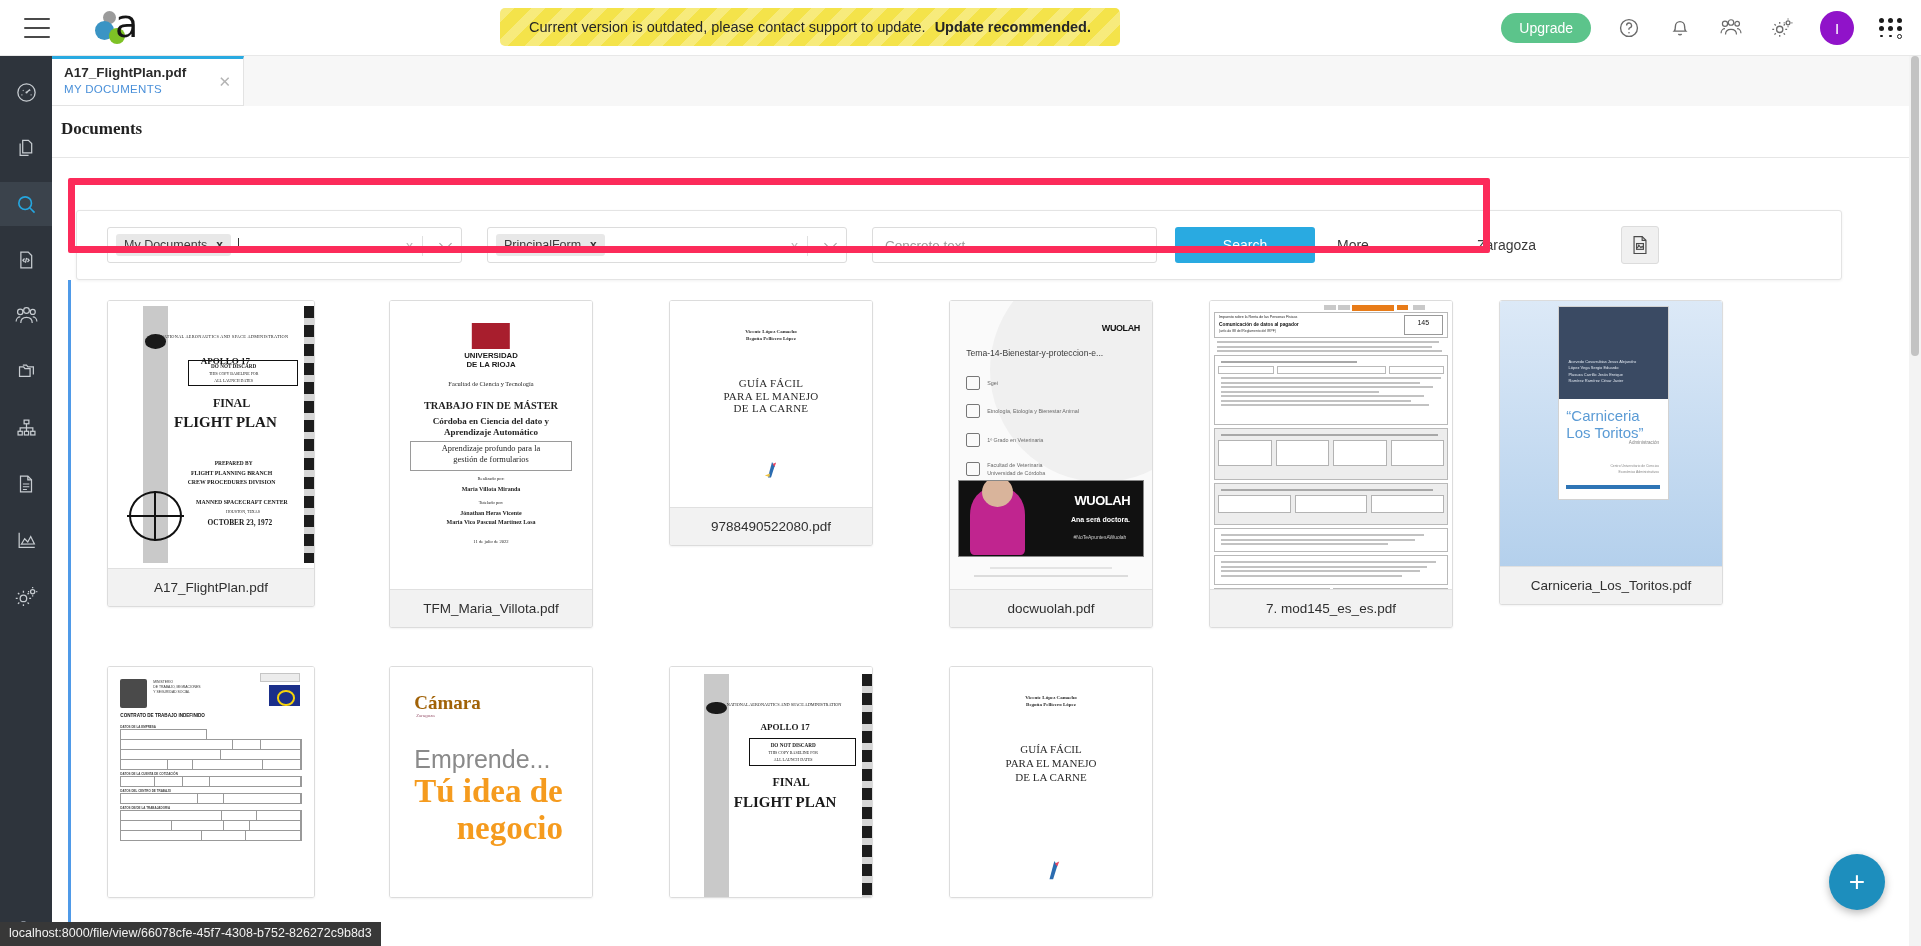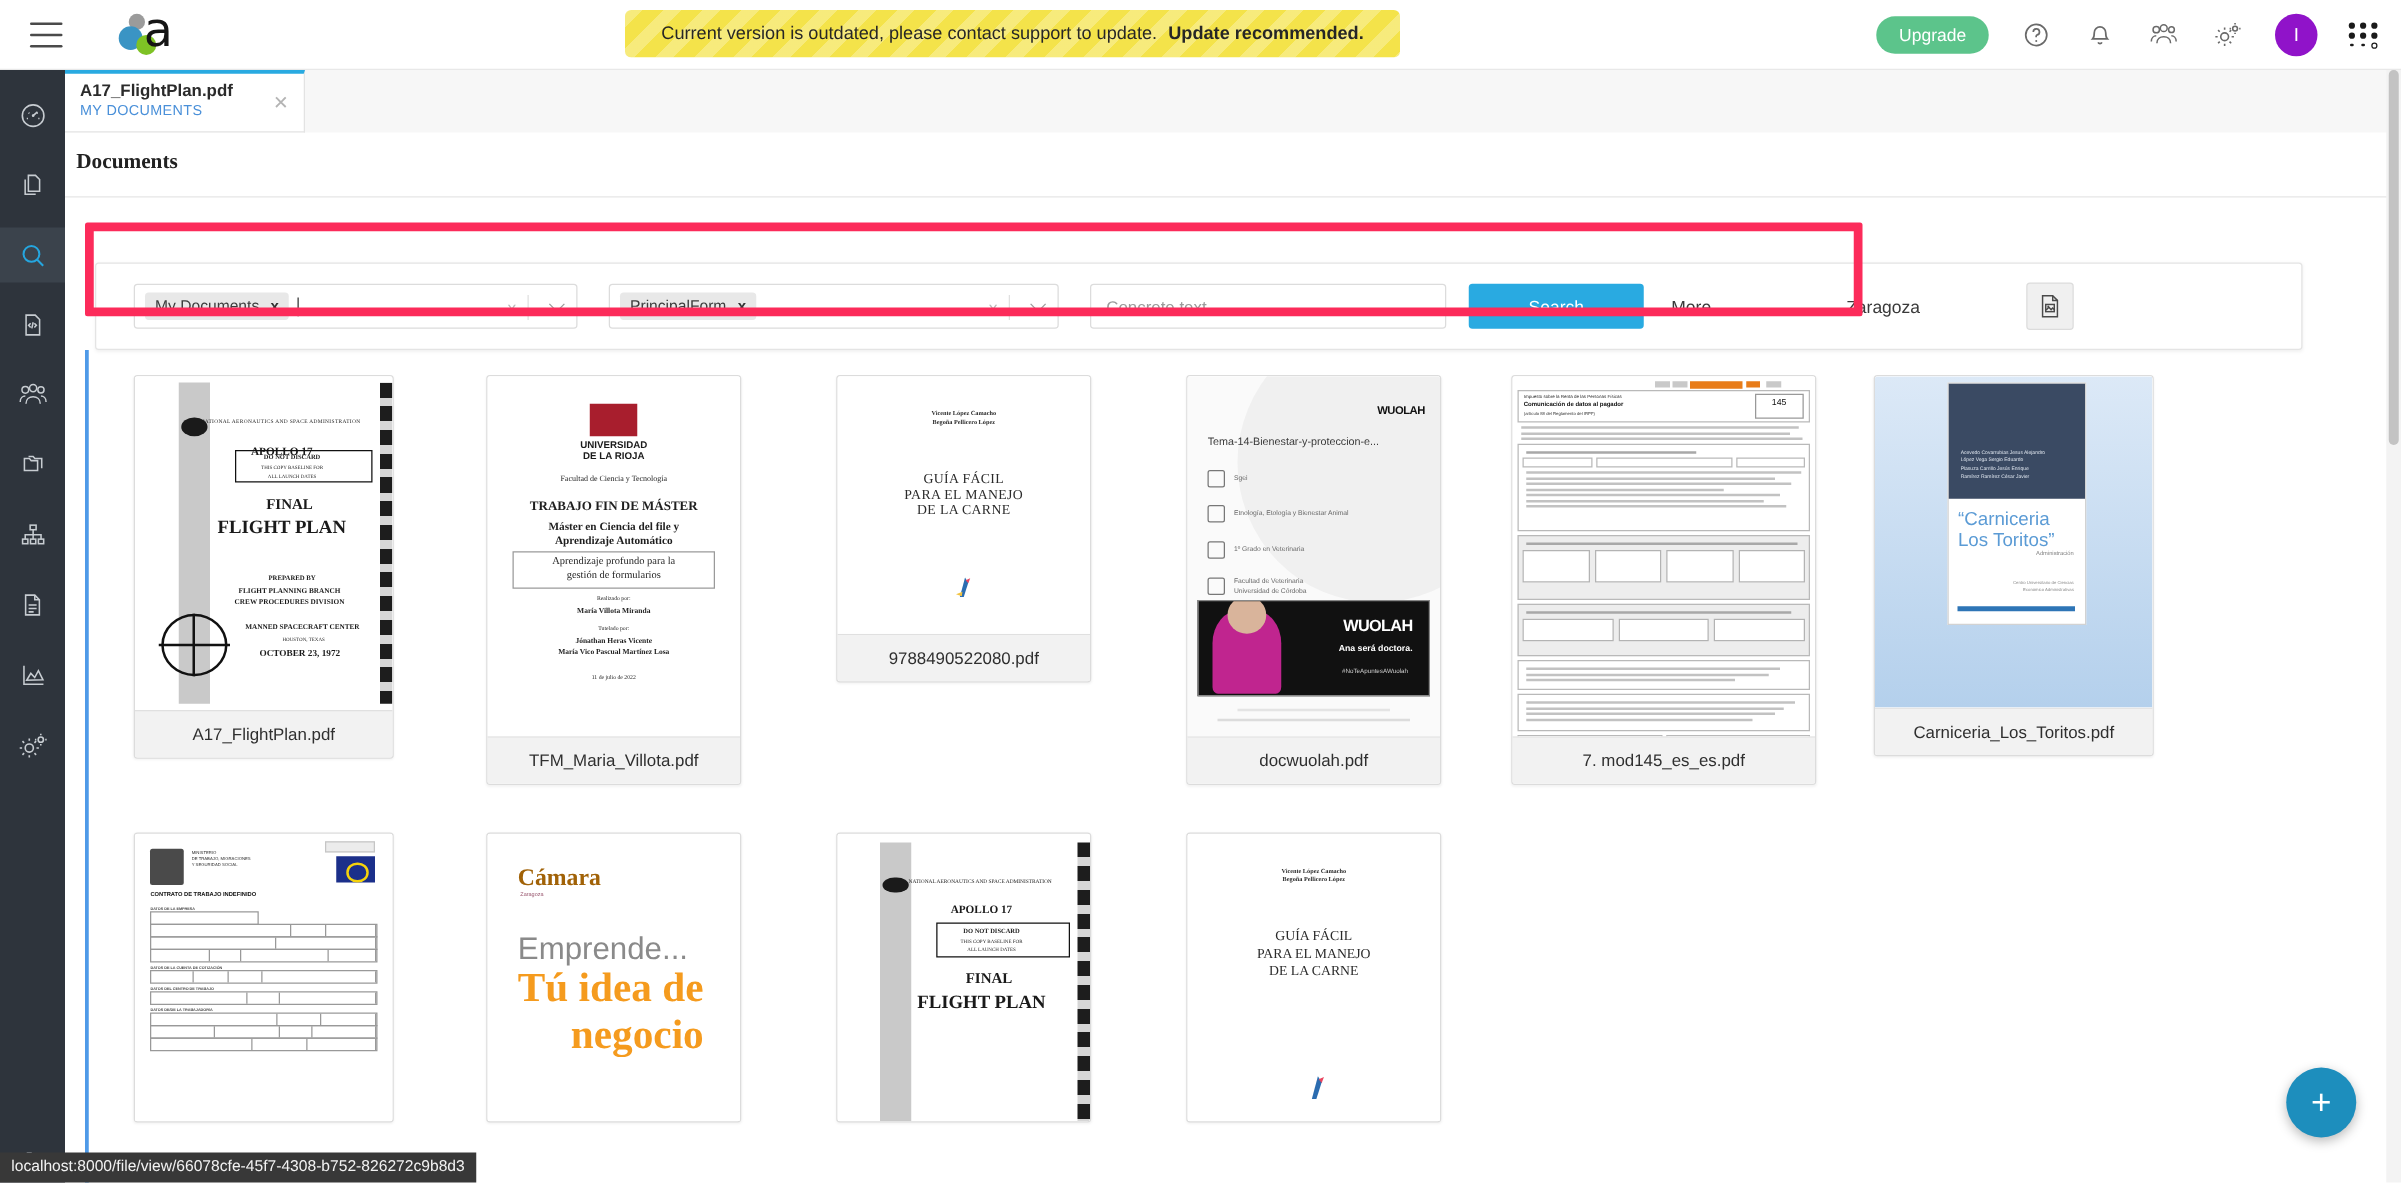--- a/index.html
+++ b/index.html
@@ -446,21 +446,21 @@
 
     <div class="cellwrap">
         <div class="card" style="width:204px">
       <div class="thumb" style="height:288px">
         <div class="pg" style="font-family:'Liberation Serif',serif;color:#1f1f1f;text-align:center">
           <div class="ur-logo"></div>
           <div style="position:absolute;width:100%;top:17.2%;font-size:7.8px;font-weight:bold;color:#1a1a1a;font-family:'Liberation Sans',sans-serif">UNIVERSIDAD</div>
           <div style="position:absolute;width:100%;top:20.4%;font-size:7.8px;font-weight:bold;color:#1a1a1a;font-family:'Liberation Sans',sans-serif">DE LA RIOJA</div>
           <div style="position:absolute;width:100%;top:27.5%;font-size:6.4px">Facultad de Ciencia y Tecnología</div>
           <div style="position:absolute;width:100%;top:34.4%;font-size:10.4px;font-weight:bold">TRABAJO FIN DE MÁSTER</div>
-          <div style="position:absolute;width:100%;top:39.8%;font-size:9px;font-weight:bold">Máster en Ciencia del file y</div>
+          <div style="position:absolute;width:100%;top:39.8%;font-size:9px;font-weight:bold">Córdoba en Ciencia del dato y</div>
           <div style="position:absolute;width:100%;top:43.6%;font-size:9px;font-weight:bold">Aprendizaje Automático</div>
           <div class="ur-box"></div>
           <div style="position:absolute;width:100%;top:49.6%;font-size:8.4px">Aprendizaje profundo para la</div>
           <div style="position:absolute;width:100%;top:53.4%;font-size:8.4px">gestión de formularios</div>
           <div style="position:absolute;width:100%;top:60.8%;font-size:4.6px">Realizado por:</div>
           <div style="position:absolute;width:100%;top:64.2%;font-size:6px;font-weight:bold">María Villota Miranda</div>
           <div style="position:absolute;width:100%;top:69.2%;font-size:4.6px">Tutelado por:</div>
           <div style="position:absolute;width:100%;top:72.5%;font-size:6px;font-weight:bold">Jónathan Heras Vicente</div>
           <div style="position:absolute;width:100%;top:75.8%;font-size:6px;font-weight:bold">María Vico Pascual Martínez Losa</div>
           <div style="position:absolute;width:100%;top:82.6%;font-size:4.6px">11 de julio de 2022</div>

